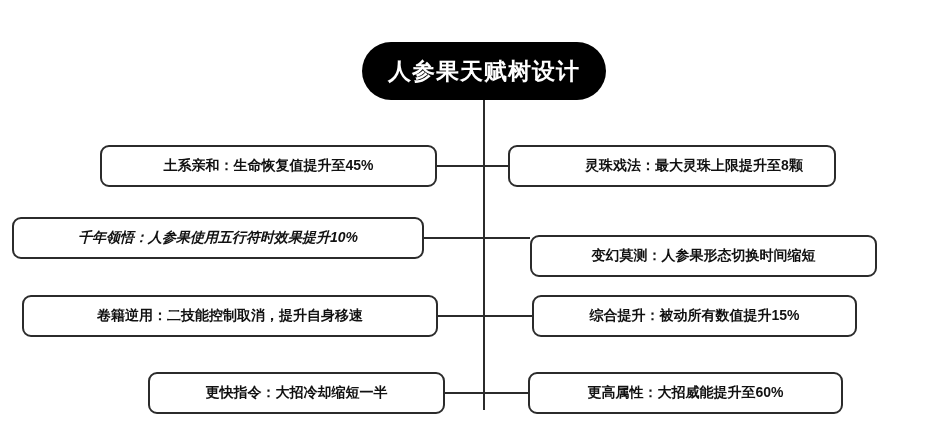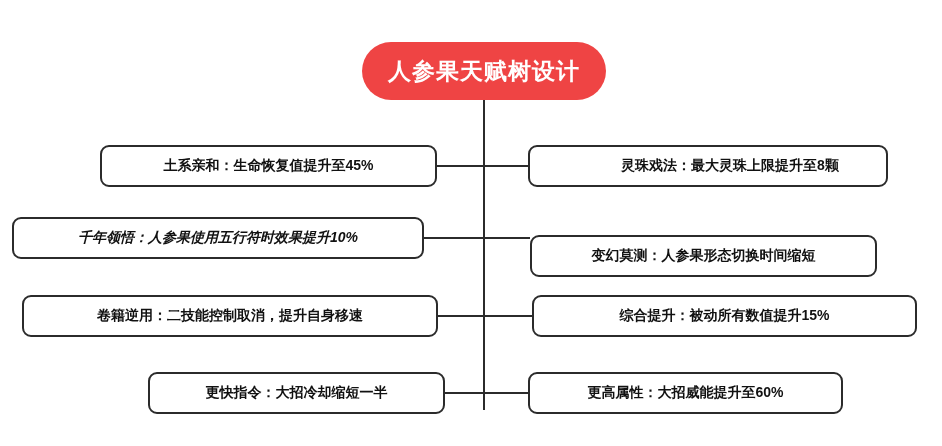--- a/index.html
+++ b/index.html
@@ -20,21 +20,21 @@
     top: 0;
     width: 942px;
     height: 446px;
   }
   .root-node {
     position: absolute;
     left: 362px;
     top: 42px;
     width: 244px;
     height: 58px;
-    background: #ef4444;
+    background: #000000;
     border-radius: 29px;
     display: flex;
     align-items: center;
     justify-content: center;
     box-sizing: border-box;
   }
   .root-label {
     color: #ffffff;
     font-size: 23px;
     font-weight: bold;
@@ -98,26 +98,26 @@
   <div class="leaf-node" style="left:12px; top:217px; width:412px;font-style:italic;">
     <span class="leaf-label">千年领悟：人参果使用五行符时效果提升10%</span>
   </div>
   <div class="leaf-node" style="left:22px; top:295px; width:416px;">
     <span class="leaf-label">卷籍逆用：二技能控制取消，提升自身移速</span>
   </div>
   <div class="leaf-node" style="left:148px; top:372px; width:297px;">
     <span class="leaf-label">更快指令：大招冷却缩短一半</span>
   </div>
 
-  <div class="leaf-node" style="left:528px; top:145px; width:360px;padding-left:44px;">
+  <div class="leaf-node" style="left:508px; top:145px; width:328px;padding-left:44px;">
     <span class="leaf-label">灵珠戏法：最大灵珠上限提升至8颗</span>
   </div>
   <div class="leaf-node" style="left:530px; top:235px; width:347px;">
     <span class="leaf-label">变幻莫测：人参果形态切换时间缩短</span>
   </div>
-  <div class="leaf-node" style="left:532px; top:295px; width:385px;">
+  <div class="leaf-node" style="left:532px; top:295px; width:325px;">
     <span class="leaf-label">综合提升：被动所有数值提升15%</span>
   </div>
   <div class="leaf-node" style="left:528px; top:372px; width:315px;">
     <span class="leaf-label">更高属性：大招威能提升至60%</span>
   </div>
 
 </div>
 
 </body></html>

